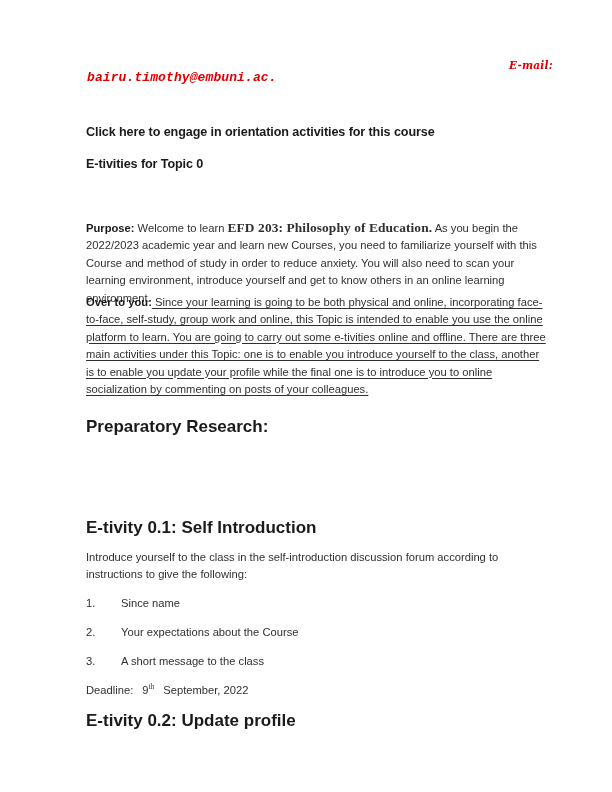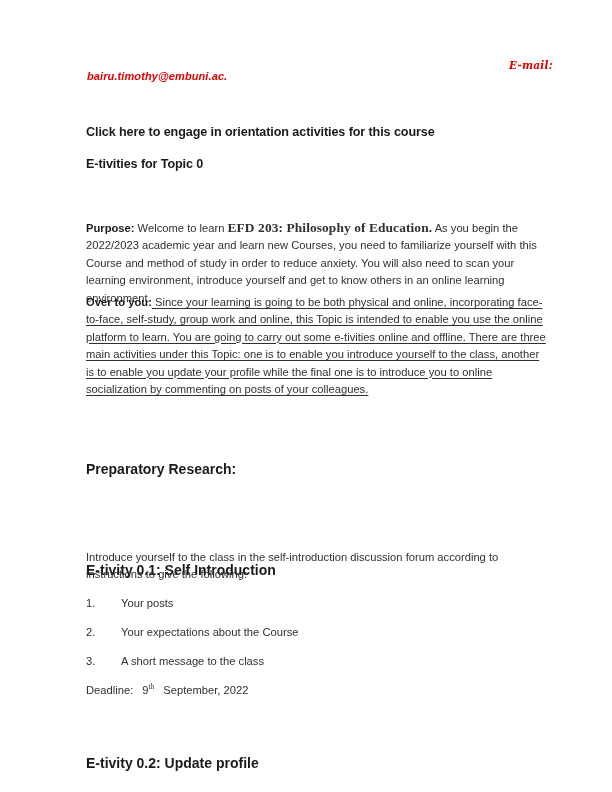--- a/index.html
+++ b/index.html
@@ -36,24 +36,24 @@
     font-size: 10.5px;
     letter-spacing: 0.2px;
     color: #e00000;
     white-space: nowrap;
     margin-top: 17px;
   }
   .hdr-email-address {
     position: absolute;
     top: 70px;
     left: 87px;
-    font-family: Liberation Sans, sans-serif;
+    font-family: Liberation Mono, monospace;
     font-style: italic;
     font-weight: bold;
-    font-size: 11px;
+    font-size: 13px;
     letter-spacing: 0.1px;
     color: #e00000;
     white-space: nowrap;
   }
 
   
   .doc-heading {
     position: absolute;
     left: 86px;
     font-family: "Liberation Sans", sans-serif;
@@ -86,24 +86,23 @@
   .u-line { text-decoration: underline; text-underline-offset: 2px; }
 
   #para-purpose  { top: 219px; }
   #para-overtoyou{ top: 294px; }
 
   
   .section-label {
     position: absolute;
     left: 86px;
     font-weight: bold;
-    font-size: 14px;
+    font-size: 17px;
     color: #1a1a1a;
     white-space: nowrap;
-    margin-top: 44px;
   }
   #label-prep   { top: 417px; }
   #label-et01   { top: 518px; }
   #label-et02   { top: 711px; }
 
   
   .prep-list {
     position: absolute;
     top: 444px;
     left: 86px;
@@ -178,21 +177,21 @@
   </div>
 
   <div class="section-label" id="label-prep">Preparatory Research:</div>
 
 
   <div class="section-label" id="label-et01">E-tivity 0.1: Self Introduction</div>
 
   <div class="body-block" id="para-et01-intro">Introduce yourself to the class in the self-introduction discussion forum according to instructions to give the following:</div>
 
   <div class="tab-item" id="tab-item-1">
-    <span class="num">1.</span><span>Your posts</span>
+    <span class="num">1.</span><span>Since name</span>
   </div>
 
   <div class="tab-item" id="tab-item-2">
     <span class="num">2.</span><span>Your expectations about the Course</span>
   </div>
 
   <div class="tab-item" id="tab-item-3">
     <span class="num">3.</span><span>A short message to the class</span>
   </div>
 

